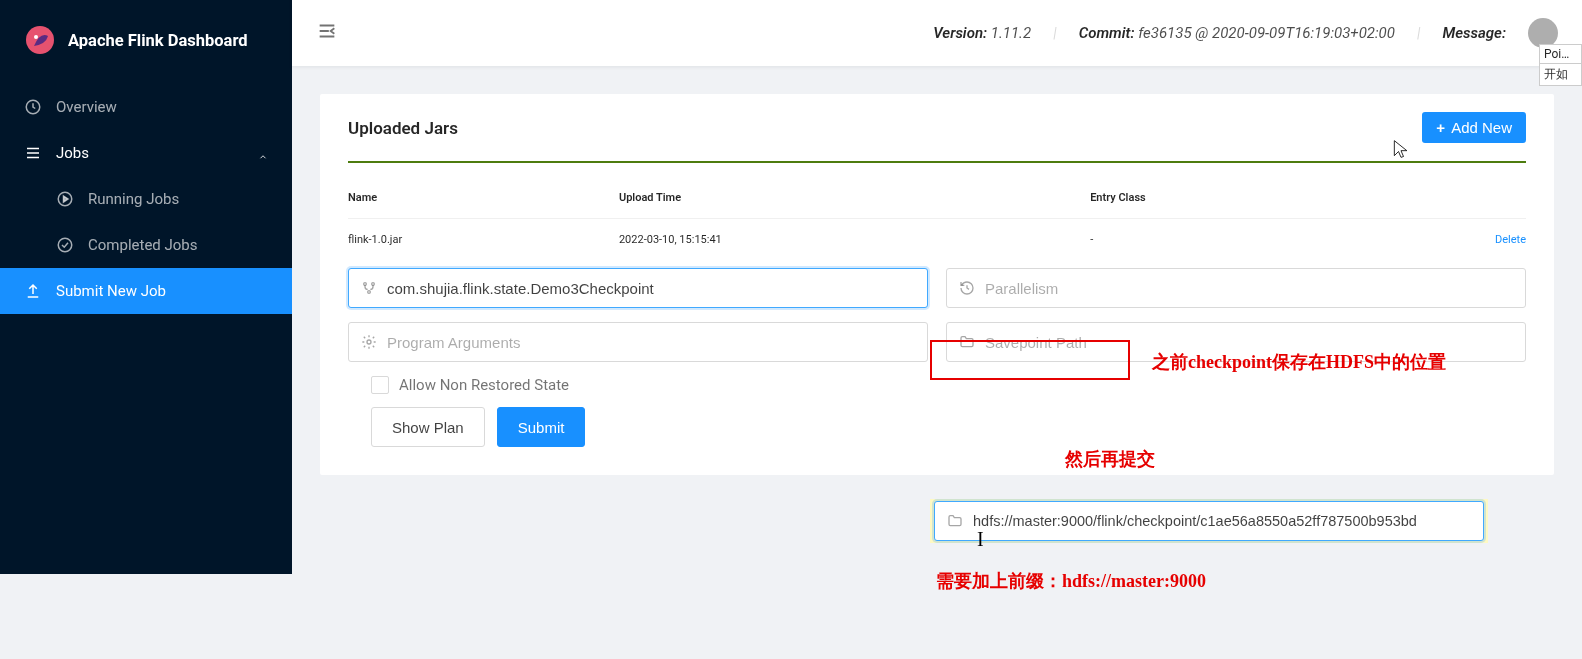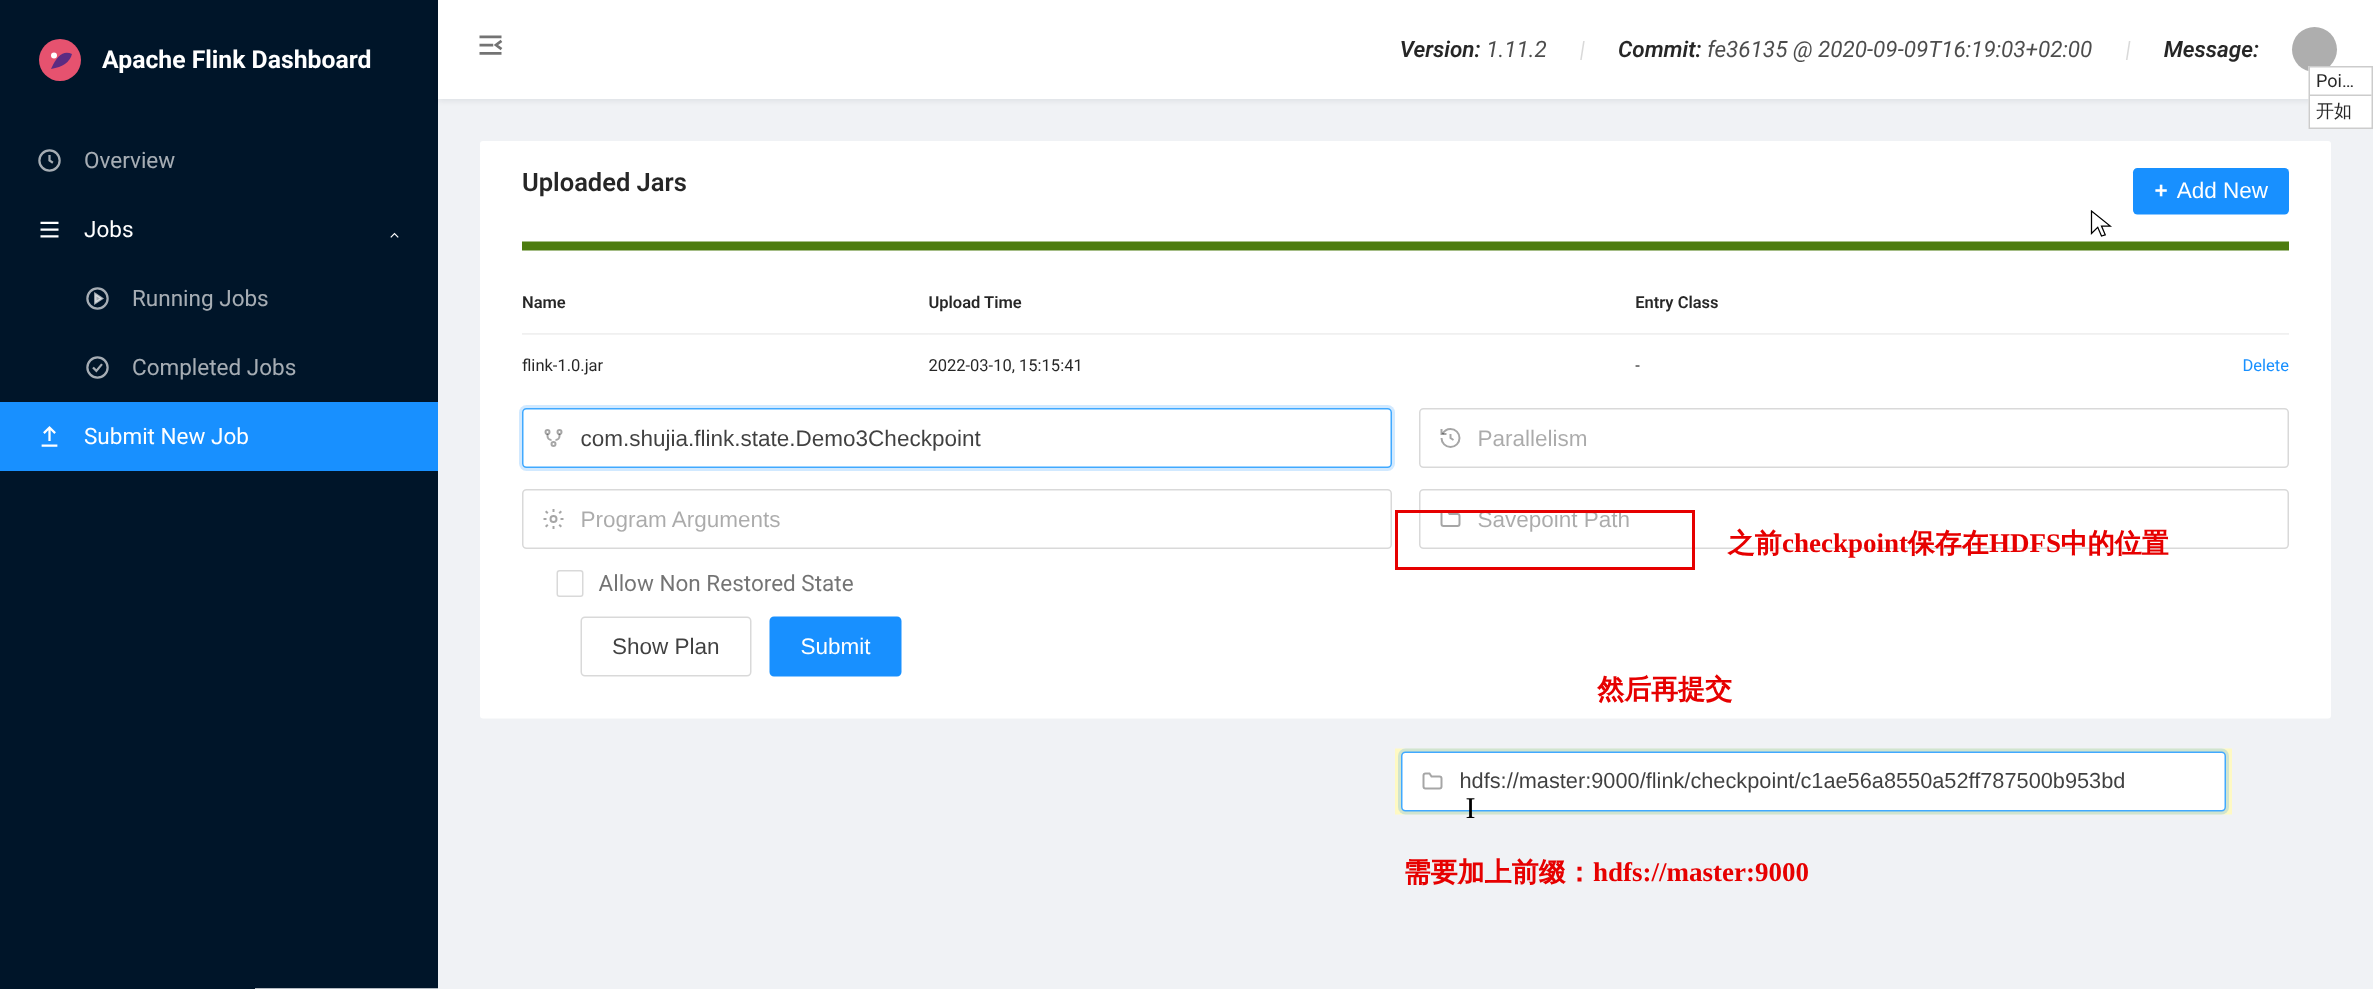--- a/index.html
+++ b/index.html
@@ -9,21 +9,21 @@
   width: 1582px;
   height: 659px;
   overflow: hidden;
   color: rgba(0,0,0,0.85);
   position: relative;
 }
 .sidebar {
   position: absolute;
   left: 0; top: 0;
   width: 292px;
-  height: 659px;
+  height: 574px;
   background: #001529;
   color: #fff;
 }
 .logo-row {
   display: flex;
   align-items: center;
   padding: 24px 24px 28px 24px;
 }
 .logo-svg { width: 32px; height: 32px; }
 .logo-text {
@@ -86,22 +86,23 @@
   right: 0; bottom: 0;
   padding: 28px;
 }
 .card {
   background: #fff;
   border-radius: 2px;
   padding: 18px 28px 28px 28px;
 }
 .card-head {
   display: flex;
+  align-items: center;
   padding-bottom: 18px;
-  border-bottom: 6px solid #4d7c0f;
+  border-bottom: 2px solid #4d7c0f;
 }
 .card-title { font-weight: 600; font-size: 17px; }
 .add-new-btn {
   margin-left: auto;
   background: #1890ff;
   color: #fff;
   border: none;
   border-radius: 3px;
   padding: 7px 14px;
   font-size: 15px;
@@ -165,21 +166,21 @@
   align-items: center;
   padding-left: 23px;
 }
 .checkbox-wrap { display: flex; align-items: center; font-size: 15px; color: rgba(0,0,0,0.55); }
 .checkbox-wrap .cb {
   width: 18px; height: 18px;
   border: 1px solid #d9d9d9;
   border-radius: 2px;
   margin-right: 10px;
 }
-.action-buttons { display: flex; gap: 12px; margin-left: 16px; }
+.action-buttons { display: flex; gap: 12px; }
 .btn {
   height: 40px;
   padding: 0 20px;
   border-radius: 3px;
   font-size: 15px;
   cursor: pointer;
   background: #fff;
   border: 1px solid #d9d9d9;
   color: rgba(0,0,0,0.75);
 }

